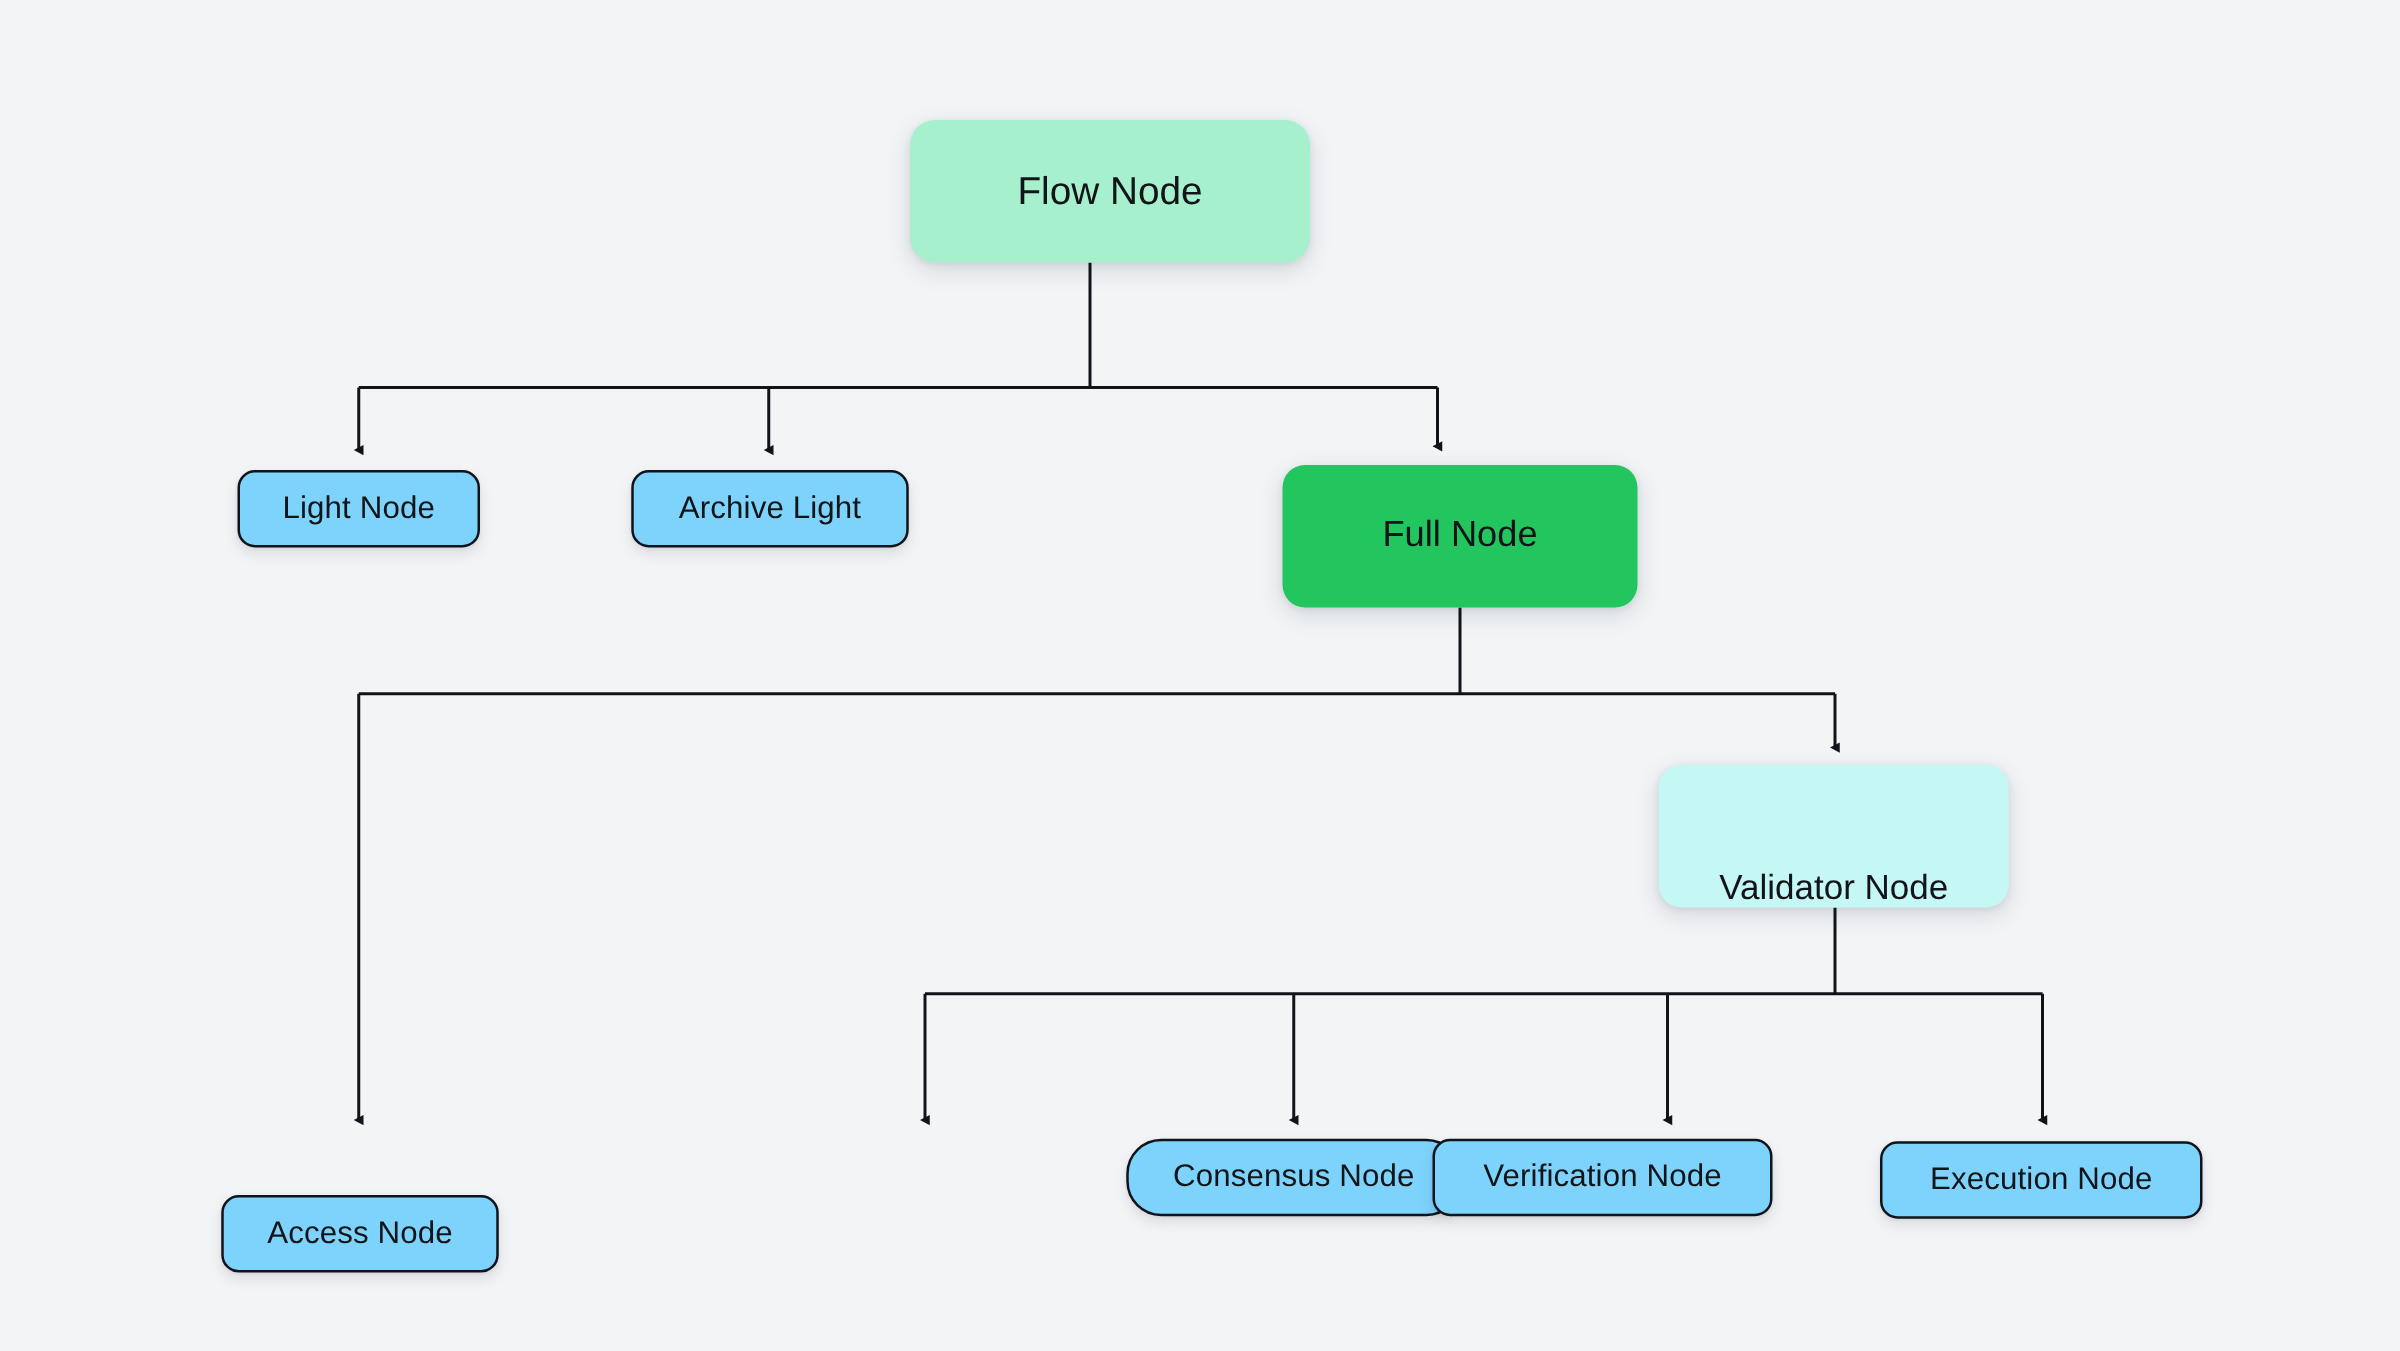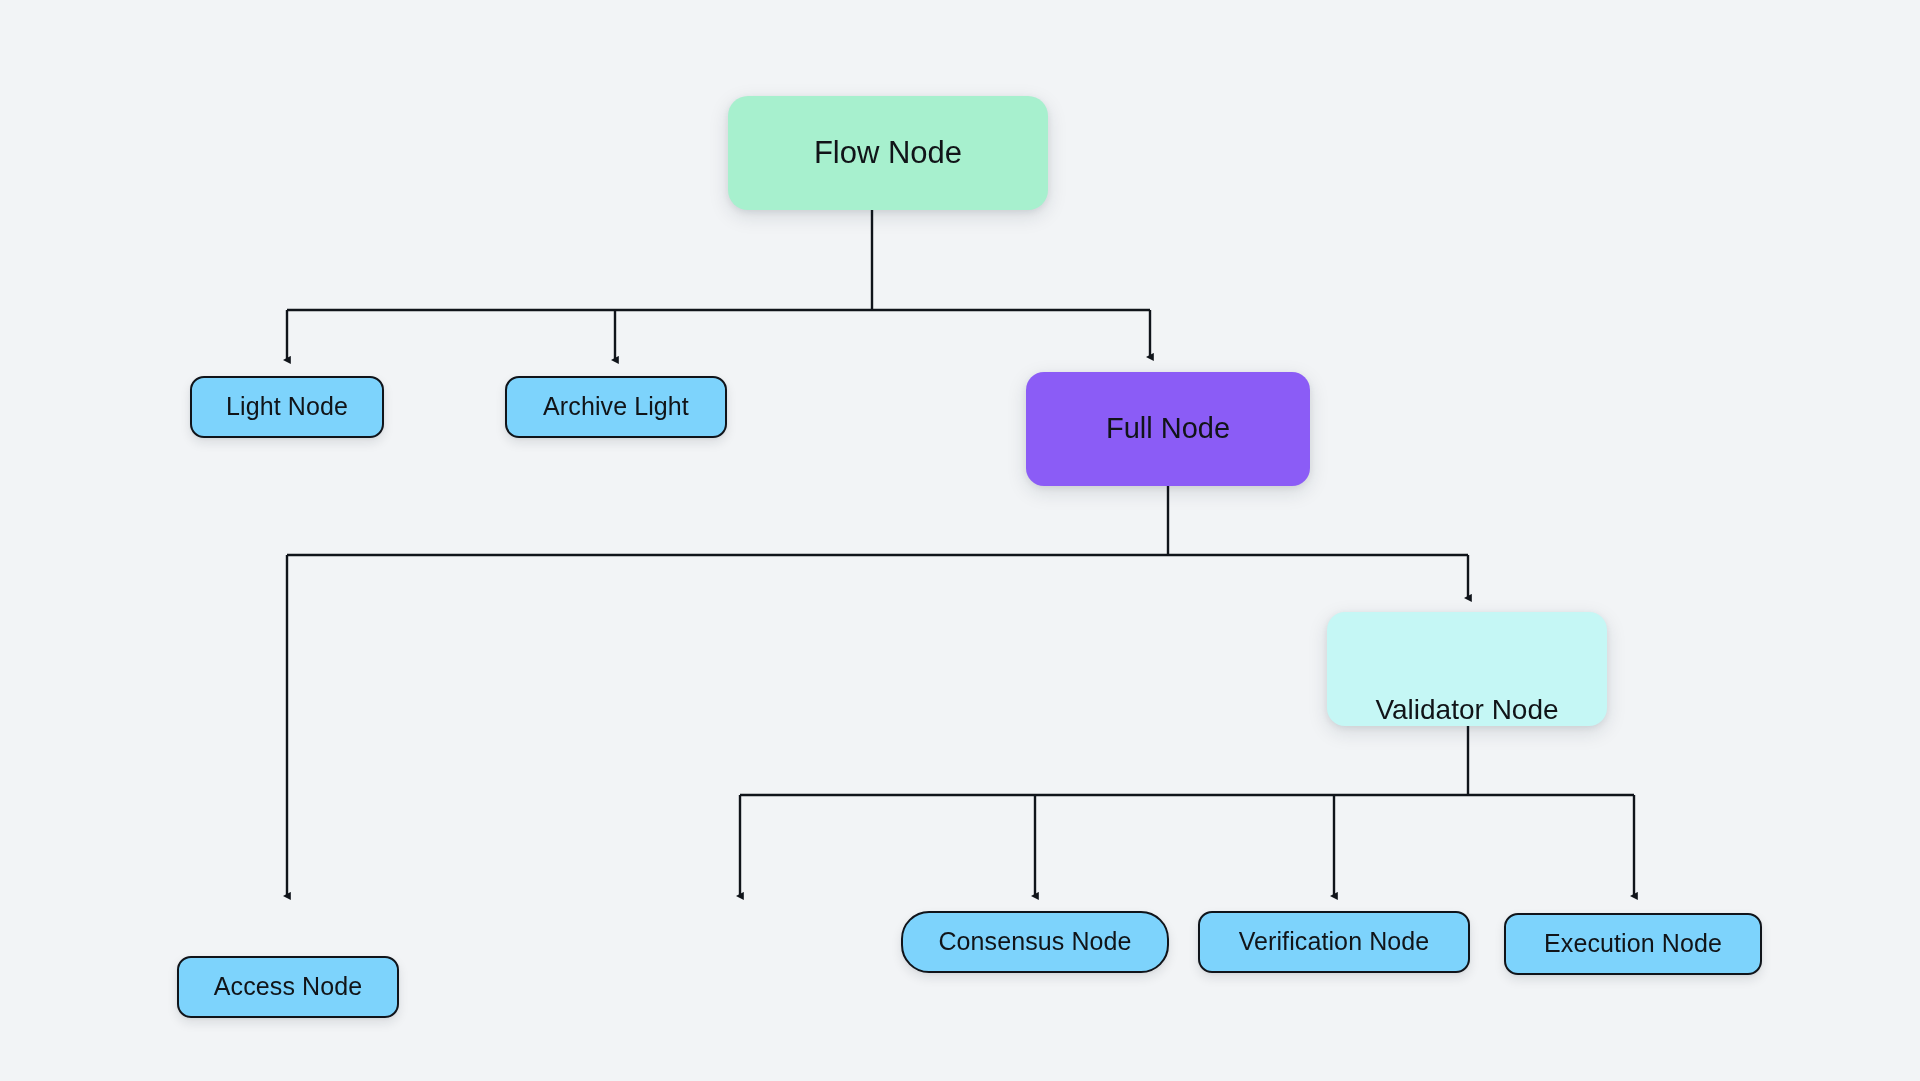--- a/index.html
+++ b/index.html
@@ -116,38 +116,38 @@
   </div>
 
   <div class="node leaf" id="node-light-node" style="left:190px; top:376px; width:194px; height:62px;">
     <span class="node-label">Light Node</span>
   </div>
 
   <div class="node leaf" id="node-archive-node" style="left:505px; top:376px; width:222px; height:62px;">
     <span class="node-label">Archive Light</span>
   </div>
 
-  <div class="node tinted branch" id="node-full-node" style="left:1026px; top:372px; width:284px; height:114px; background:#8b5cf6;">
+  <div class="node tinted branch" id="node-full-node" style="left:1026px; top:372px; width:284px; height:114px; background:#22c55e;">
     <span class="node-label">Full Node</span>
   </div>
 
   <div class="node leaf" id="node-access-node" style="left:177px; top:956px; width:222px; height:62px;">
     <span class="node-label">Access Node</span>
   </div>
 
   <div class="node tinted sub-branch" id="node-validator-node" style="left:1327px; top:612px; width:280px; height:114px; background:#c5f7f5;">
     <span class="node-label">Validator Node</span>
   </div>
 
 
   <div class="node leaf" id="node-consensus-node" style="left:901px; top:911px; width:268px; height:62px;border-radius:28px;">
     <span class="node-label">Consensus Node</span>
   </div>
 
-  <div class="node leaf" id="node-verification-node" style="left:1198px; top:911px; width:272px; height:62px;">
+  <div class="node leaf" id="node-verification-node" style="left:1146px; top:911px; width:272px; height:62px;">
     <span class="node-label">Verification Node</span>
   </div>
 
   <div class="node leaf" id="node-execution-node" style="left:1504px; top:913px; width:258px; height:62px;">
     <span class="node-label">Execution Node</span>
   </div>
 
 </div>
 
 </body></html>

